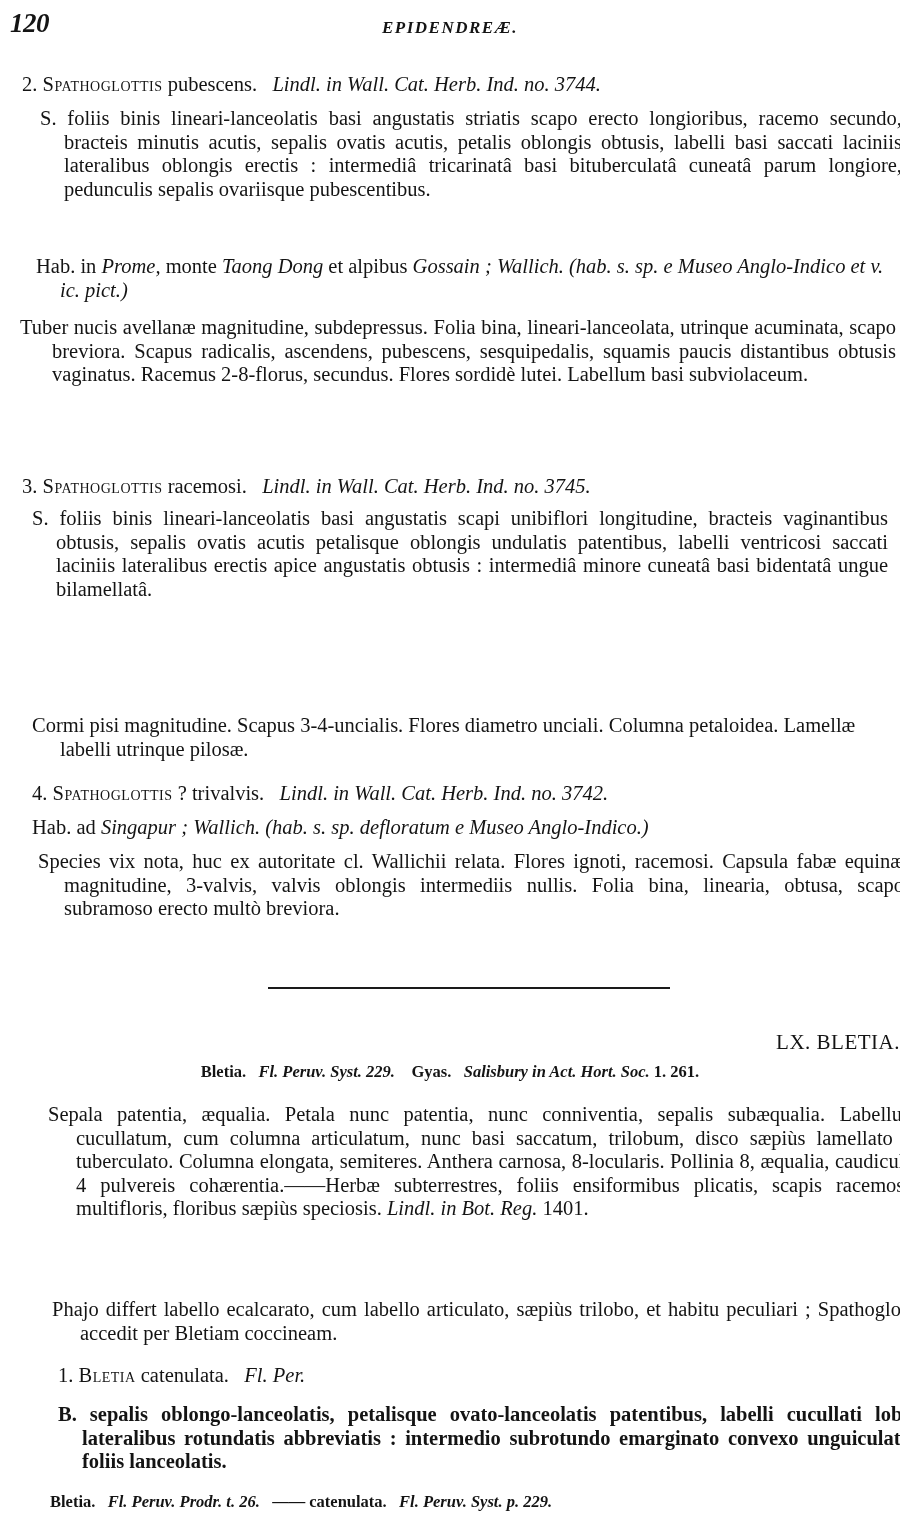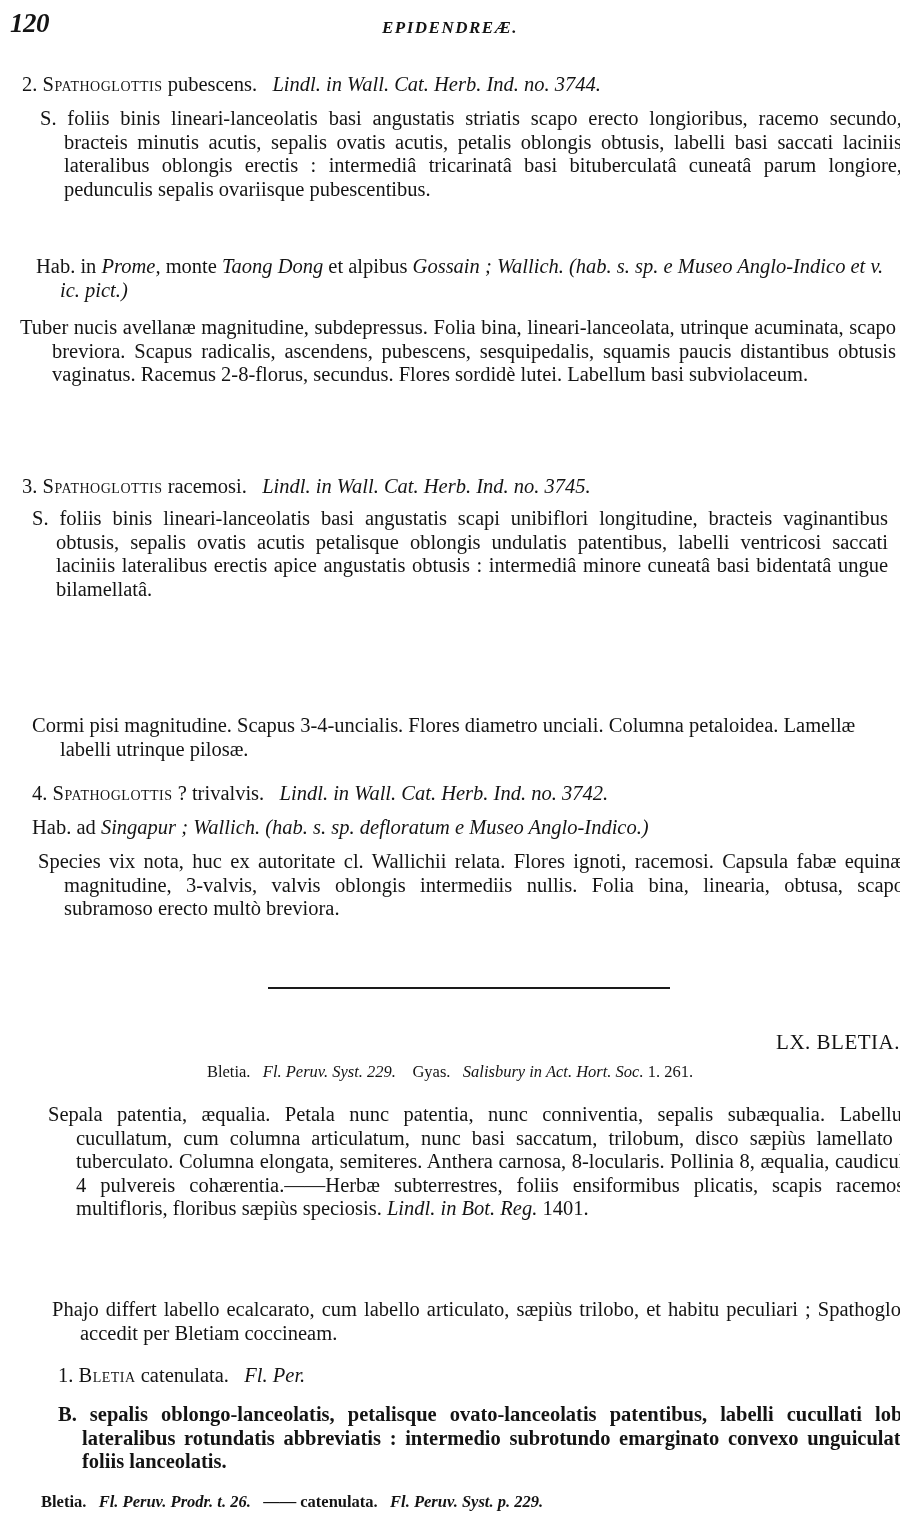--- a/index.html
+++ b/index.html
@@ -12,21 +12,21 @@
     .header { position: absolute; top: 8px; left: 10px; right: 10px; height: 40px; font-style: italic; }
     .page-number { position: absolute; left: 0; top: 0; font-size: 27px; font-weight: bold; letter-spacing: -0.5px; }
     .running-head { position: absolute; left: 0; right: 0; top: 10px; text-align: center; font-size: 17px; letter-spacing: 1.5px; font-weight: bold; }
     .block { position: absolute; font-size: 20.5px; line-height: 23.5px; }
     .hang { padding-left: 22px; text-indent: -22px; }
     .sc { font-variant: small-caps; letter-spacing: 0.5px; }
     i, .it { font-style: italic; }
     .small { font-size: 16.5px; }
     .rule { position: absolute; left: 268px; width: 402px; top: 987px; height: 2px; background: #1a1a1a; }
     .genus-title { position: absolute; left: 0; right: 0; top: 1030px; text-align: right; font-size: 21px; letter-spacing: 0.5px; }
-    .genus-syn { position: absolute; left: 0; right: 0; top: 1062px; text-align: center; font-size: 16.5px; font-weight: normal; }
+    .genus-syn { position: absolute; left: 0; right: 0; top: 1062px; text-align: center; font-size: 16.5px; font-weight: bold; }
     .bold { font-weight: bold; }
     p { margin: 0; }
   </style>
 </head>
 <body>
 
 <div class="page">
 
   <div class="header">
     <span class="page-number">120</span>
@@ -80,20 +80,20 @@
   </p>
   <p class="block hang bold" style="top:1298px; left:52px; width:838px; padding-left:28px; text-indent:-28px; text-align:justify; font-weight:normal;">Phajo differt labello ecalcarato, cum labello articulato, sæpiùs trilobo, et habitu peculiari ;  Spathoglotti accedit per Bletiam coccineam.</p>
 
   <div class="block" style="top:1364px; left:58px; right:40px;">
     <span>1.</span>
     <span class="sc">Bletia</span>
     <span>catenulata.</span>&nbsp;&nbsp;
     <i>Fl. Per.</i>
   </div>
   <p class="block hang" style="top:1403px; left:58px; width:834px; padding-left:24px; text-indent:-24px; text-align:justify; font-weight:bold;">B. sepalis oblongo-lanceolatis, petalisque ovato-lanceolatis patentibus, labelli cucullati  lobis lateralibus rotundatis abbreviatis :  intermedio subrotundo emarginato convexo unguiculato, foliis lanceolatis.</p>
-  <div class="block small bold" style="top:1490px; left:41px;">
+  <div class="block small bold" style="top:1490px; left:50px;">
     <span>Bletia.</span>&nbsp;&nbsp;
     <i>Fl. Peruv. Prodr. t. 26.</i>&nbsp;&nbsp;
     <span>——</span><span> catenulata.</span>&nbsp;&nbsp;
     <i>Fl. Peruv. Syst. p. 229.</i>
   </div>
 
 </div>
 
 </body></html>

